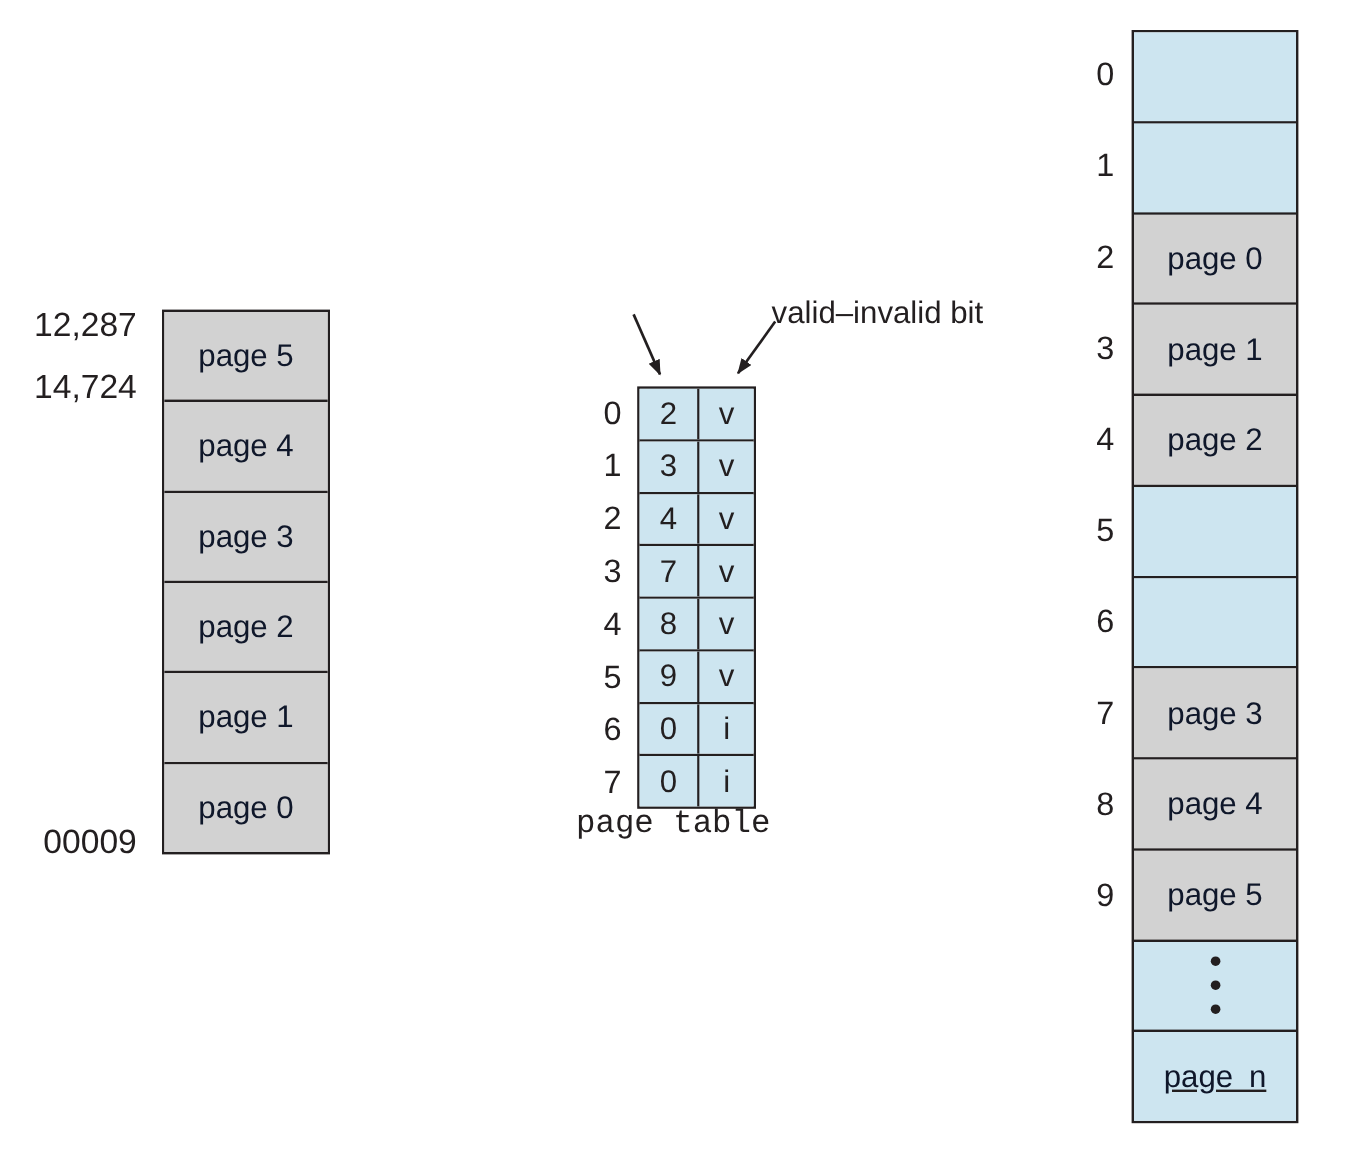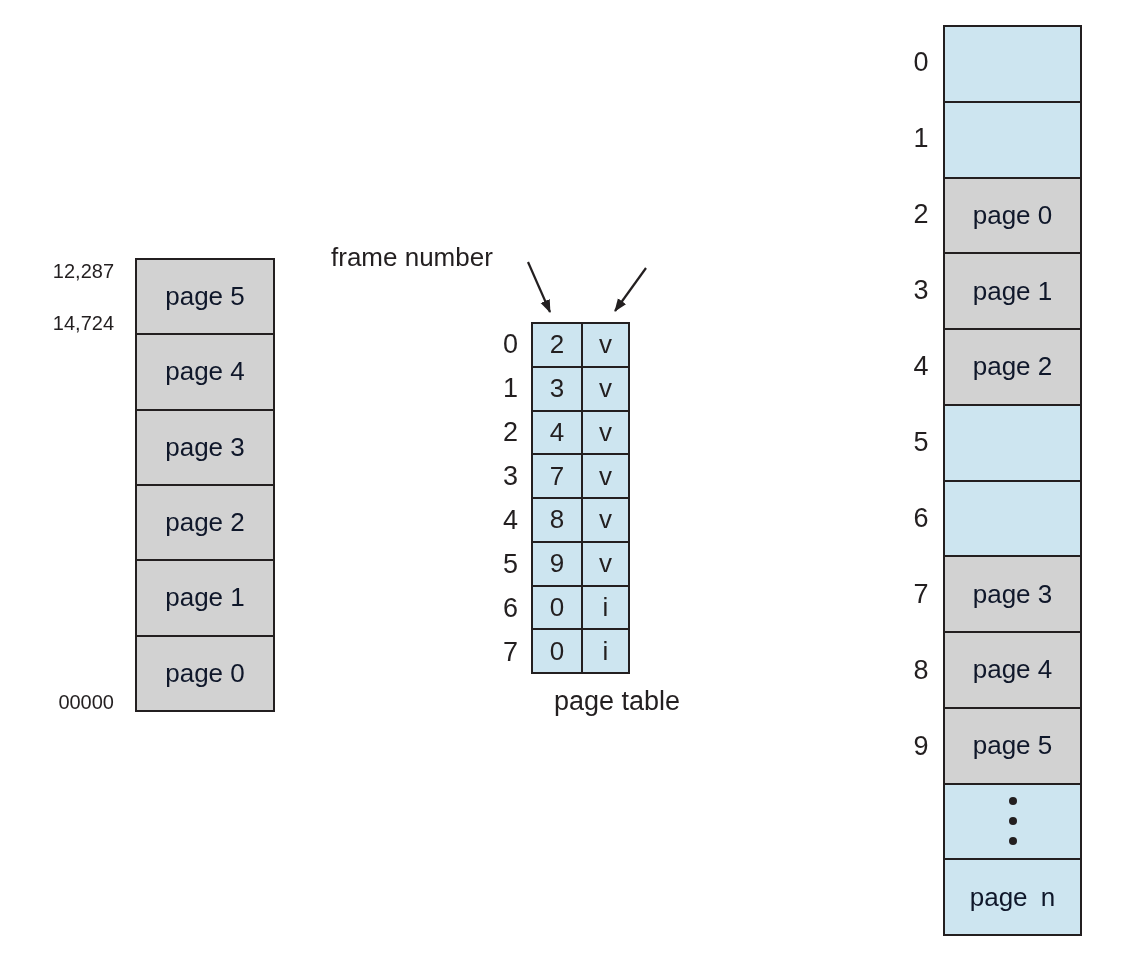--- a/index.html
+++ b/index.html
@@ -20,21 +20,21 @@
   .cell-text {
     font-size: 26px;
     color: #0f172a;
   }
   
   .addr {
     position: absolute;
     left: 16px;
     width: 98px;
     text-align: right;
-    font-size: 20px;
+    font-size: 28px;
     line-height: 30px;
   }
   .addr-top    { top: 256px; }
   .addr-mid    { top: 308px; }
   .addr-bottom { top: 687px; }
 
   .logical-column {
     position: absolute;
     left: 135px;
     top: 258px;
@@ -117,24 +117,25 @@
   }
   .pt-cell.frame {
     width: 48px;
     border-right: 2px solid #231f20;
   }
   .pt-cell.bit { flex: 1; }
 
   .pt-caption {
     position: absolute;
     left: 480px;
-    top: 686px;
+    top: 672px;
     width: 200px;
-    text-align: right;
+    text-align: left;
     font-size: 27px;
+    font-family: Liberation Mono, monospace;
   }
 
   
   .phys-index {
     position: absolute;
     left: 905px;
     top: 25px;
     width: 32px;
     height: 911px;
     display: flex;
@@ -159,21 +160,21 @@
     display: flex;
     flex-direction: column;
   }
   .pcell {
     flex: 1;
     border-bottom: 2px solid #231f20;
     display: flex;
     align-items: center;
     justify-content: center;
   }
-  .pcell:last-child { border-bottom: none; }
+  .pcell:last-child { border-bottom: none; text-decoration: underline; }
   .pcell.free { background: #cde5f0; }
   .pcell.used { background: #d2d2d2; }
   .pcell.page-n { word-spacing: 6px; }
 
   .dots-cell {
     flex-direction: column;
     gap: 12px;
   }
   .dot {
     width: 8px;
@@ -182,21 +183,21 @@
     background: #231f20;
   }
 </style>
 </head>
 <body>
 
 <div class="canvas">
 
   <div class="addr addr-top">12,287</div>
   <div class="addr addr-mid">14,724</div>
-  <div class="addr addr-bottom">00000</div>
+  <div class="addr addr-bottom">00009</div>
 
   <div class="logical-column">
     <div class="lcell">
         <span class="cell-text">page 5</span>
       </div>
     <div class="lcell">
         <span class="cell-text">page 4</span>
       </div>
     <div class="lcell">
         <span class="cell-text">page 3</span>
@@ -205,21 +206,21 @@
         <span class="cell-text">page 2</span>
       </div>
     <div class="lcell">
         <span class="cell-text">page 1</span>
       </div>
     <div class="lcell">
         <span class="cell-text">page 0</span>
       </div>
   </div>
 
-  <div class="pt-label frame-label">frame number</div>
+  <div class="pt-label valid-label">valid–invalid bit</div>
 
   <svg class="arrows" viewBox="0 0 1132 968">
     <defs>
       <marker id="ah" markerUnits="userSpaceOnUse" markerWidth="16" markerHeight="14" refX="12" refY="5" orient="auto">
         <path d="M0,0 L13,5 L0,10 Z" fill="#231f20"></path>
       </marker>
     </defs>
     <line x1="528" y1="262" x2="550" y2="312" stroke="#231f20" stroke-width="2.2" marker-end="url(#ah)"></line>
     <line x1="646" y1="268" x2="615" y2="311" stroke="#231f20" stroke-width="2.2" marker-end="url(#ah)"></line>
   </svg>

